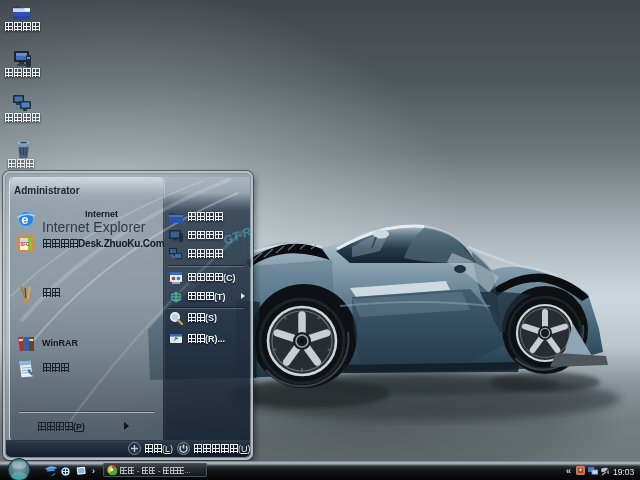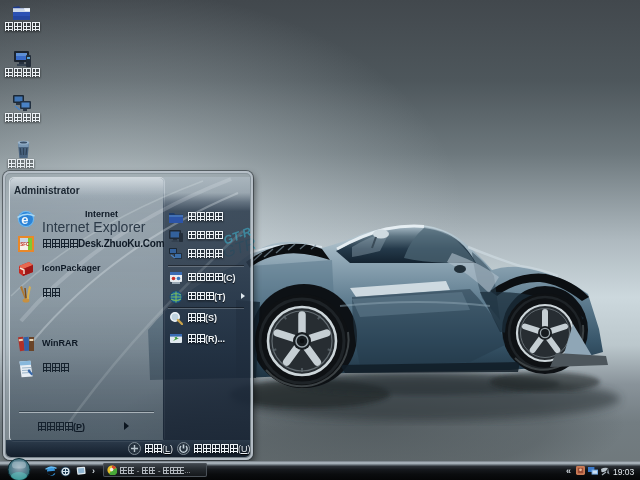--- a/index.html
+++ b/index.html
@@ -247,29 +247,20 @@
 <div class="mi" style="top:62px">
  <svg class="ic" viewBox="0 0 18 18">
           <rect x="1" y="1" width="16" height="16" fill="#e8882a"></rect>
           <rect x="3" y="3" width="12" height="12" fill="#f6f2ea"></rect>
           <rect x="11" y="3" width="4" height="12" fill="#7ec832"></rect>
           <rect x="3" y="3" width="8" height="5" fill="#c8d8e8"></rect>
           <text x="3.2" y="10.5" font-size="4.5" fill="#c03020" font-weight="bold">SFC</text>
         </svg>
  <span class="t1" style="font-size:10px;letter-spacing:-.2px"><i class="cj cjd"></i><i class="cj cjd"></i><i class="cj cjd"></i><i class="cj cjd"></i>Desk.ZhuoKu.Com</span>
 </div>
-<div class="mi" style="top:87px">
- <svg class="ic" viewBox="0 0 18 18">
-          <path d="M2,6 L12,2 L16,5 L16,12 L6,16 L2,13 Z" fill="#c82820"></path>
-          <path d="M2,6 L12,2 L16,5 L6,9 Z" fill="#e86850"></path>
-          <path d="M6,9 L16,5 L16,12 L6,16 Z" fill="#a01818"></path>
-          <path d="M3,8 L7,10 L7,14" stroke="#f8e8d8" stroke-width="1.4" fill="none"></path>
-        </svg>
- <span class="t1">IconPackager</span>
-</div>
 <div class="mi" style="top:112px">
  <svg class="ic" viewBox="0 0 18 18">
           <path d="M3,2 L7,12 L9,16 L10,15 L8,11 L5,1 Z" fill="#b07830"></path>
           <path d="M12,1 L10,11 L10,16 L12,15 L12,11 L14,2 Z" fill="#d8b050"></path>
           <path d="M8,3 L9,13" stroke="#784818" stroke-width="1.4"></path>
           <ellipse cx="9" cy="15.5" rx="3.4" ry="2" fill="#c89040"></ellipse>
         </svg>
  <span class="t1"><i class="cj cjd"></i><i class="cj cjd"></i></span>
 </div>
 <div class="mi" style="top:162px">

